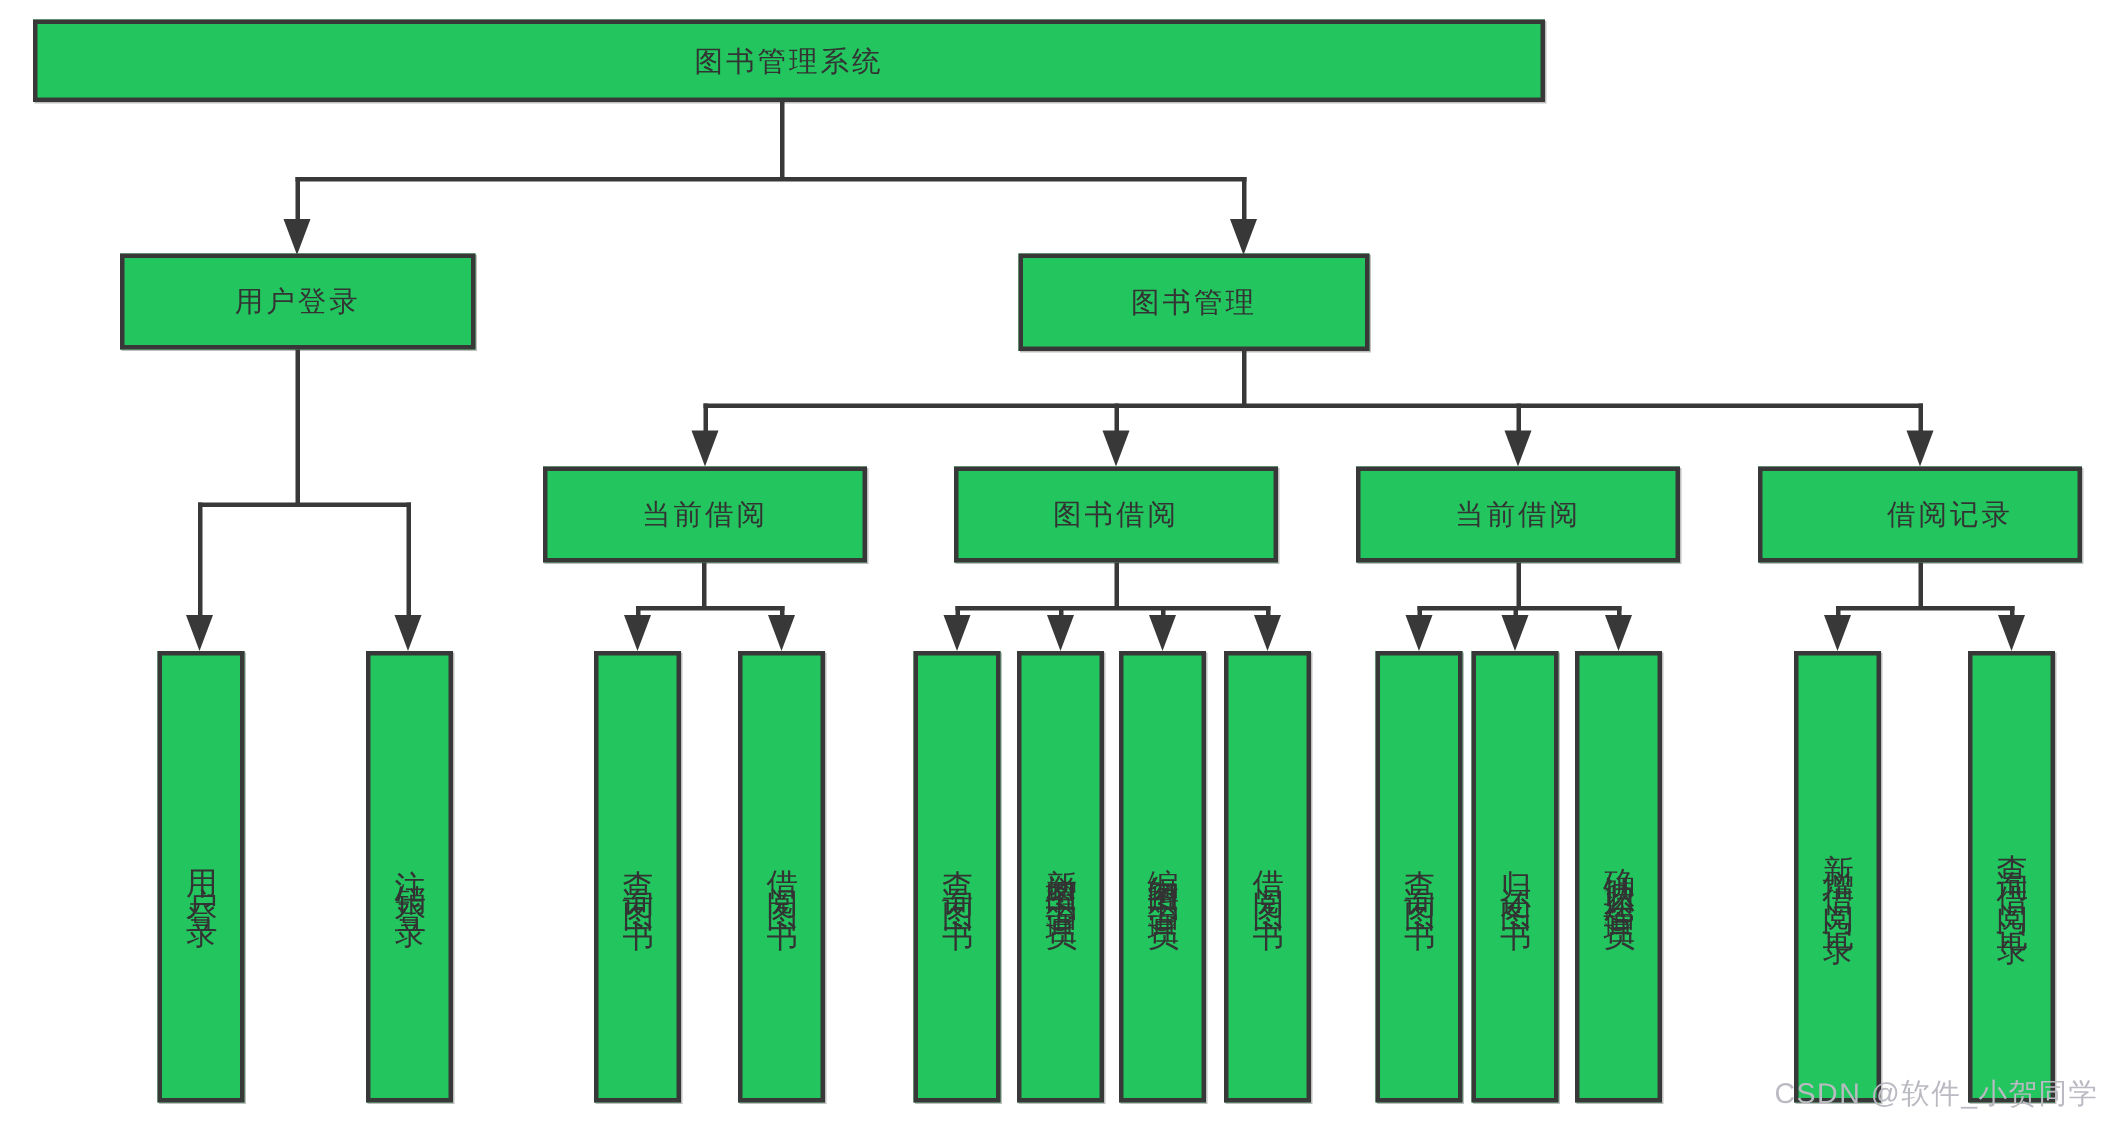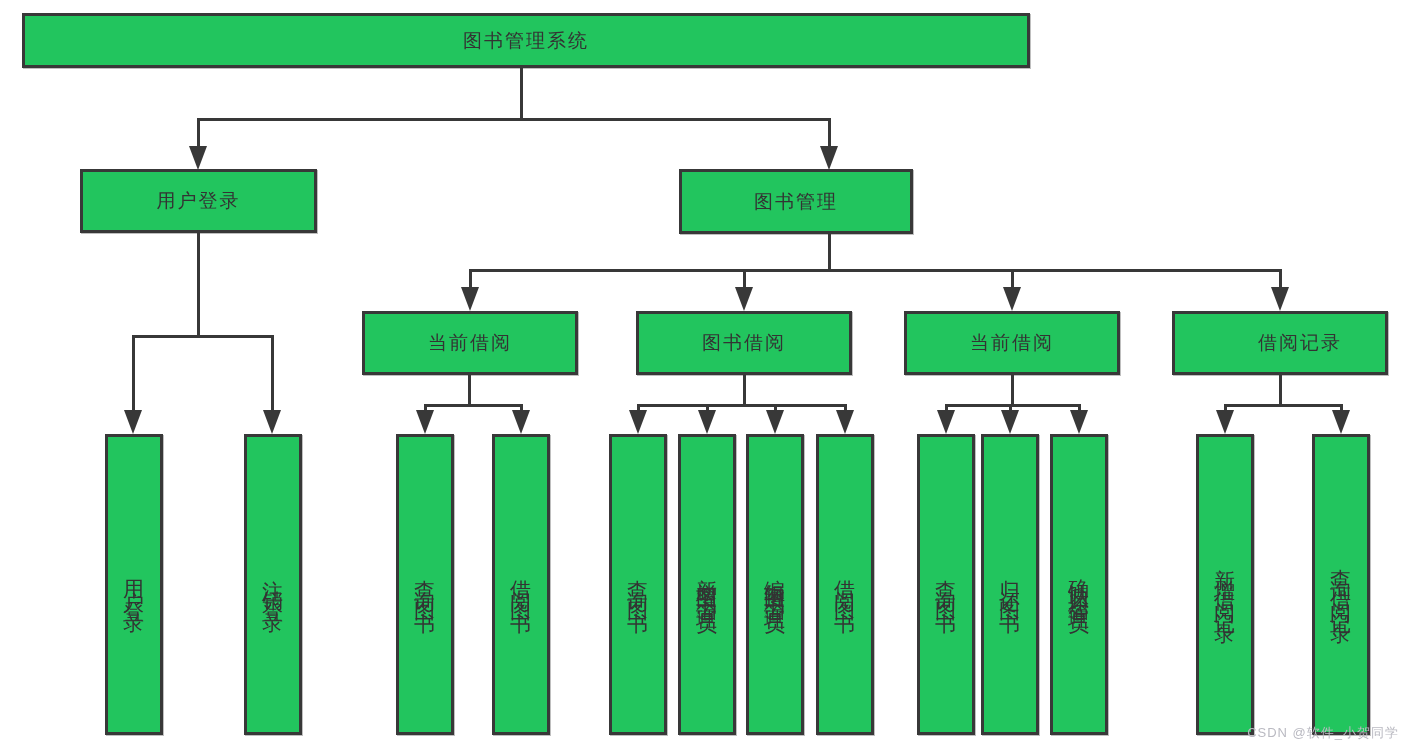--- a/index.html
+++ b/index.html
@@ -34,21 +34,21 @@
   .hline{position:absolute;height:3px;background:var(--line,#383838);}
   .arrow{
     position:absolute;width:0;height:0;
     border-left:9px solid transparent;
     border-right:9px solid transparent;
     border-top:24px solid var(--line,#383838);
   }
   .watermark{
     position:absolute;
     right:6px;bottom:5px;
-    font-size:13px;
+    font-size:19px;
     color:var(--wm,#babac2);
     letter-spacing:1px;
     margin-top:48px;
   }
 </style>
 </head>
 <body>
 
 <div id="diagram" style="--line: #383838; --text: #333333; --bg: #ffffff; --wm: #babac2;">
 

